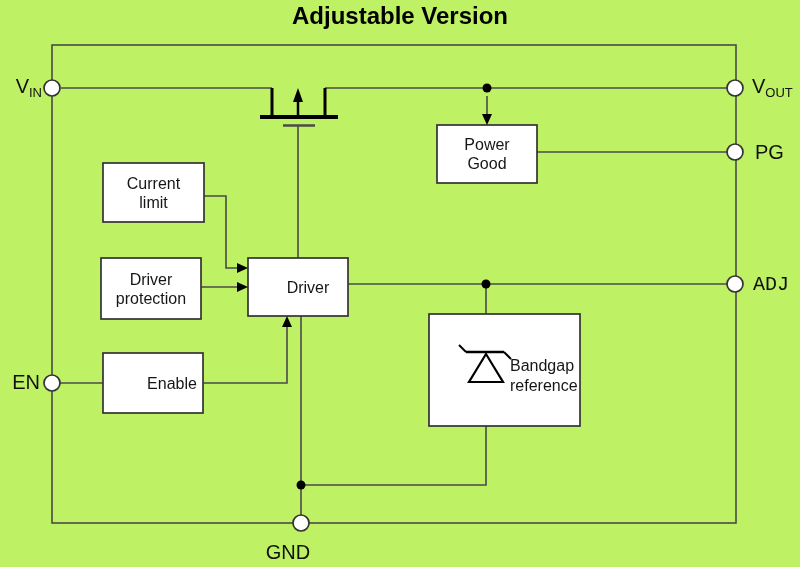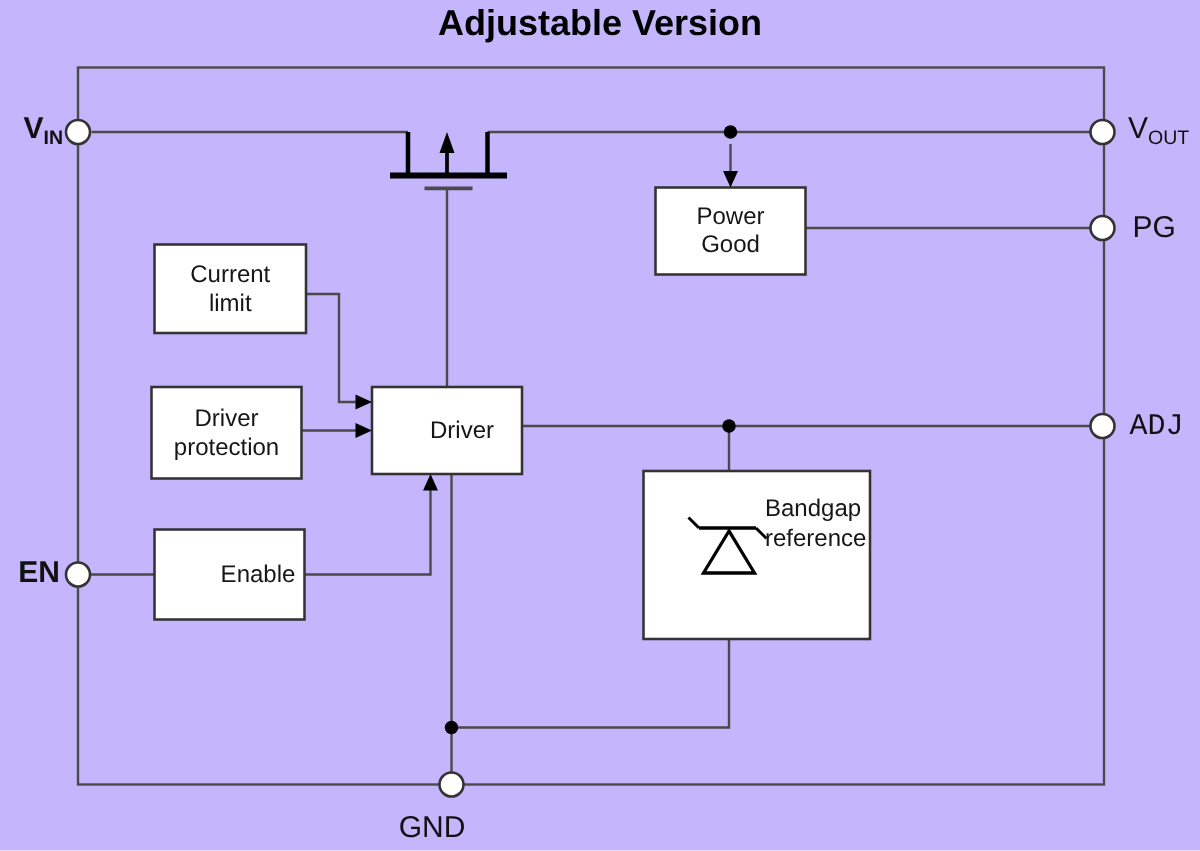--- a/index.html
+++ b/index.html
@@ -1,35 +1,35 @@
 <!DOCTYPE html>
 <html><head>
 <meta charset="utf-8">
 <style>
   html,body { margin:0; padding:0; background:#ffffff; }
   .canvas {
-    position:relative; width:800px; height:567px; background:#c4b5fd;
+    position:relative; width:800px; height:567px; background:#bef264;
     font-family:"Liberation Sans", sans-serif; color:#111111; overflow:hidden;
   }
   .title {
     position:absolute; top:2px; left:0; width:100%; text-align:center;
     font-size:24px; font-weight:bold; color:#000000;
   }
   svg.diagram { position:absolute; left:0; top:0; }
   .pin-label { position:absolute; font-size:20px; color:#111111; white-space:nowrap; }
   .pin-sub { font-size:13px; position:relative; bottom:-4px; letter-spacing:0; }
   .block-label {
     position:absolute; display:flex; align-items:center; justify-content:center;
     text-align:center; font-size:16px; line-height:19px; color:#161616;
   }
   .block-label .wrap { display:inline-block; }
   .bandgap-label {
     position:absolute; font-size:16px; line-height:20px; color:#161616; text-align:left;
   }
-  .align-right { text-align:right;font-weight:bold; }
+  .align-right { text-align:right; }
   .align-center { text-align:center; }
 </style>
 </head>
 <body>
 
 <div class="canvas">
 
   <div class="title">Adjustable Version</div>
 
   <svg class="diagram" width="800" height="567" viewBox="0 0 800 567">
@@ -108,21 +108,21 @@
   </div>
   <div class="block-label" style="left:103px; top:353px; width:100px; height:60px;margin-left:19px;">
     <span class="wrap">Enable</span>
   </div>
   <div class="block-label" style="left:248px; top:258px; width:120px; height:58px;">
     <span class="wrap">Driver</span>
   </div>
   <div class="block-label" style="left:437px; top:125px; width:100px; height:58px;">
     <span class="wrap" style="width:56px;">Power Good</span>
   </div>
-  <div class="bandgap-label" style="left:510px; top:330px; width:76px;">Bandgap reference</div>
+  <div class="bandgap-label" style="left:510px; top:356px; width:76px;">Bandgap reference</div>
 
   <div class="pin-label align-right" style="left:2px; top:75px; width:40px;">
     <span>V</span><span class="pin-sub">IN</span>
   </div>
   <div class="pin-label" style="left:752px; top:75px;">
     <span>V</span><span class="pin-sub">OUT</span>
   </div>
   <div class="pin-label" style="left:755px; top:141px;">
     <span>PG</span>
   </div>

